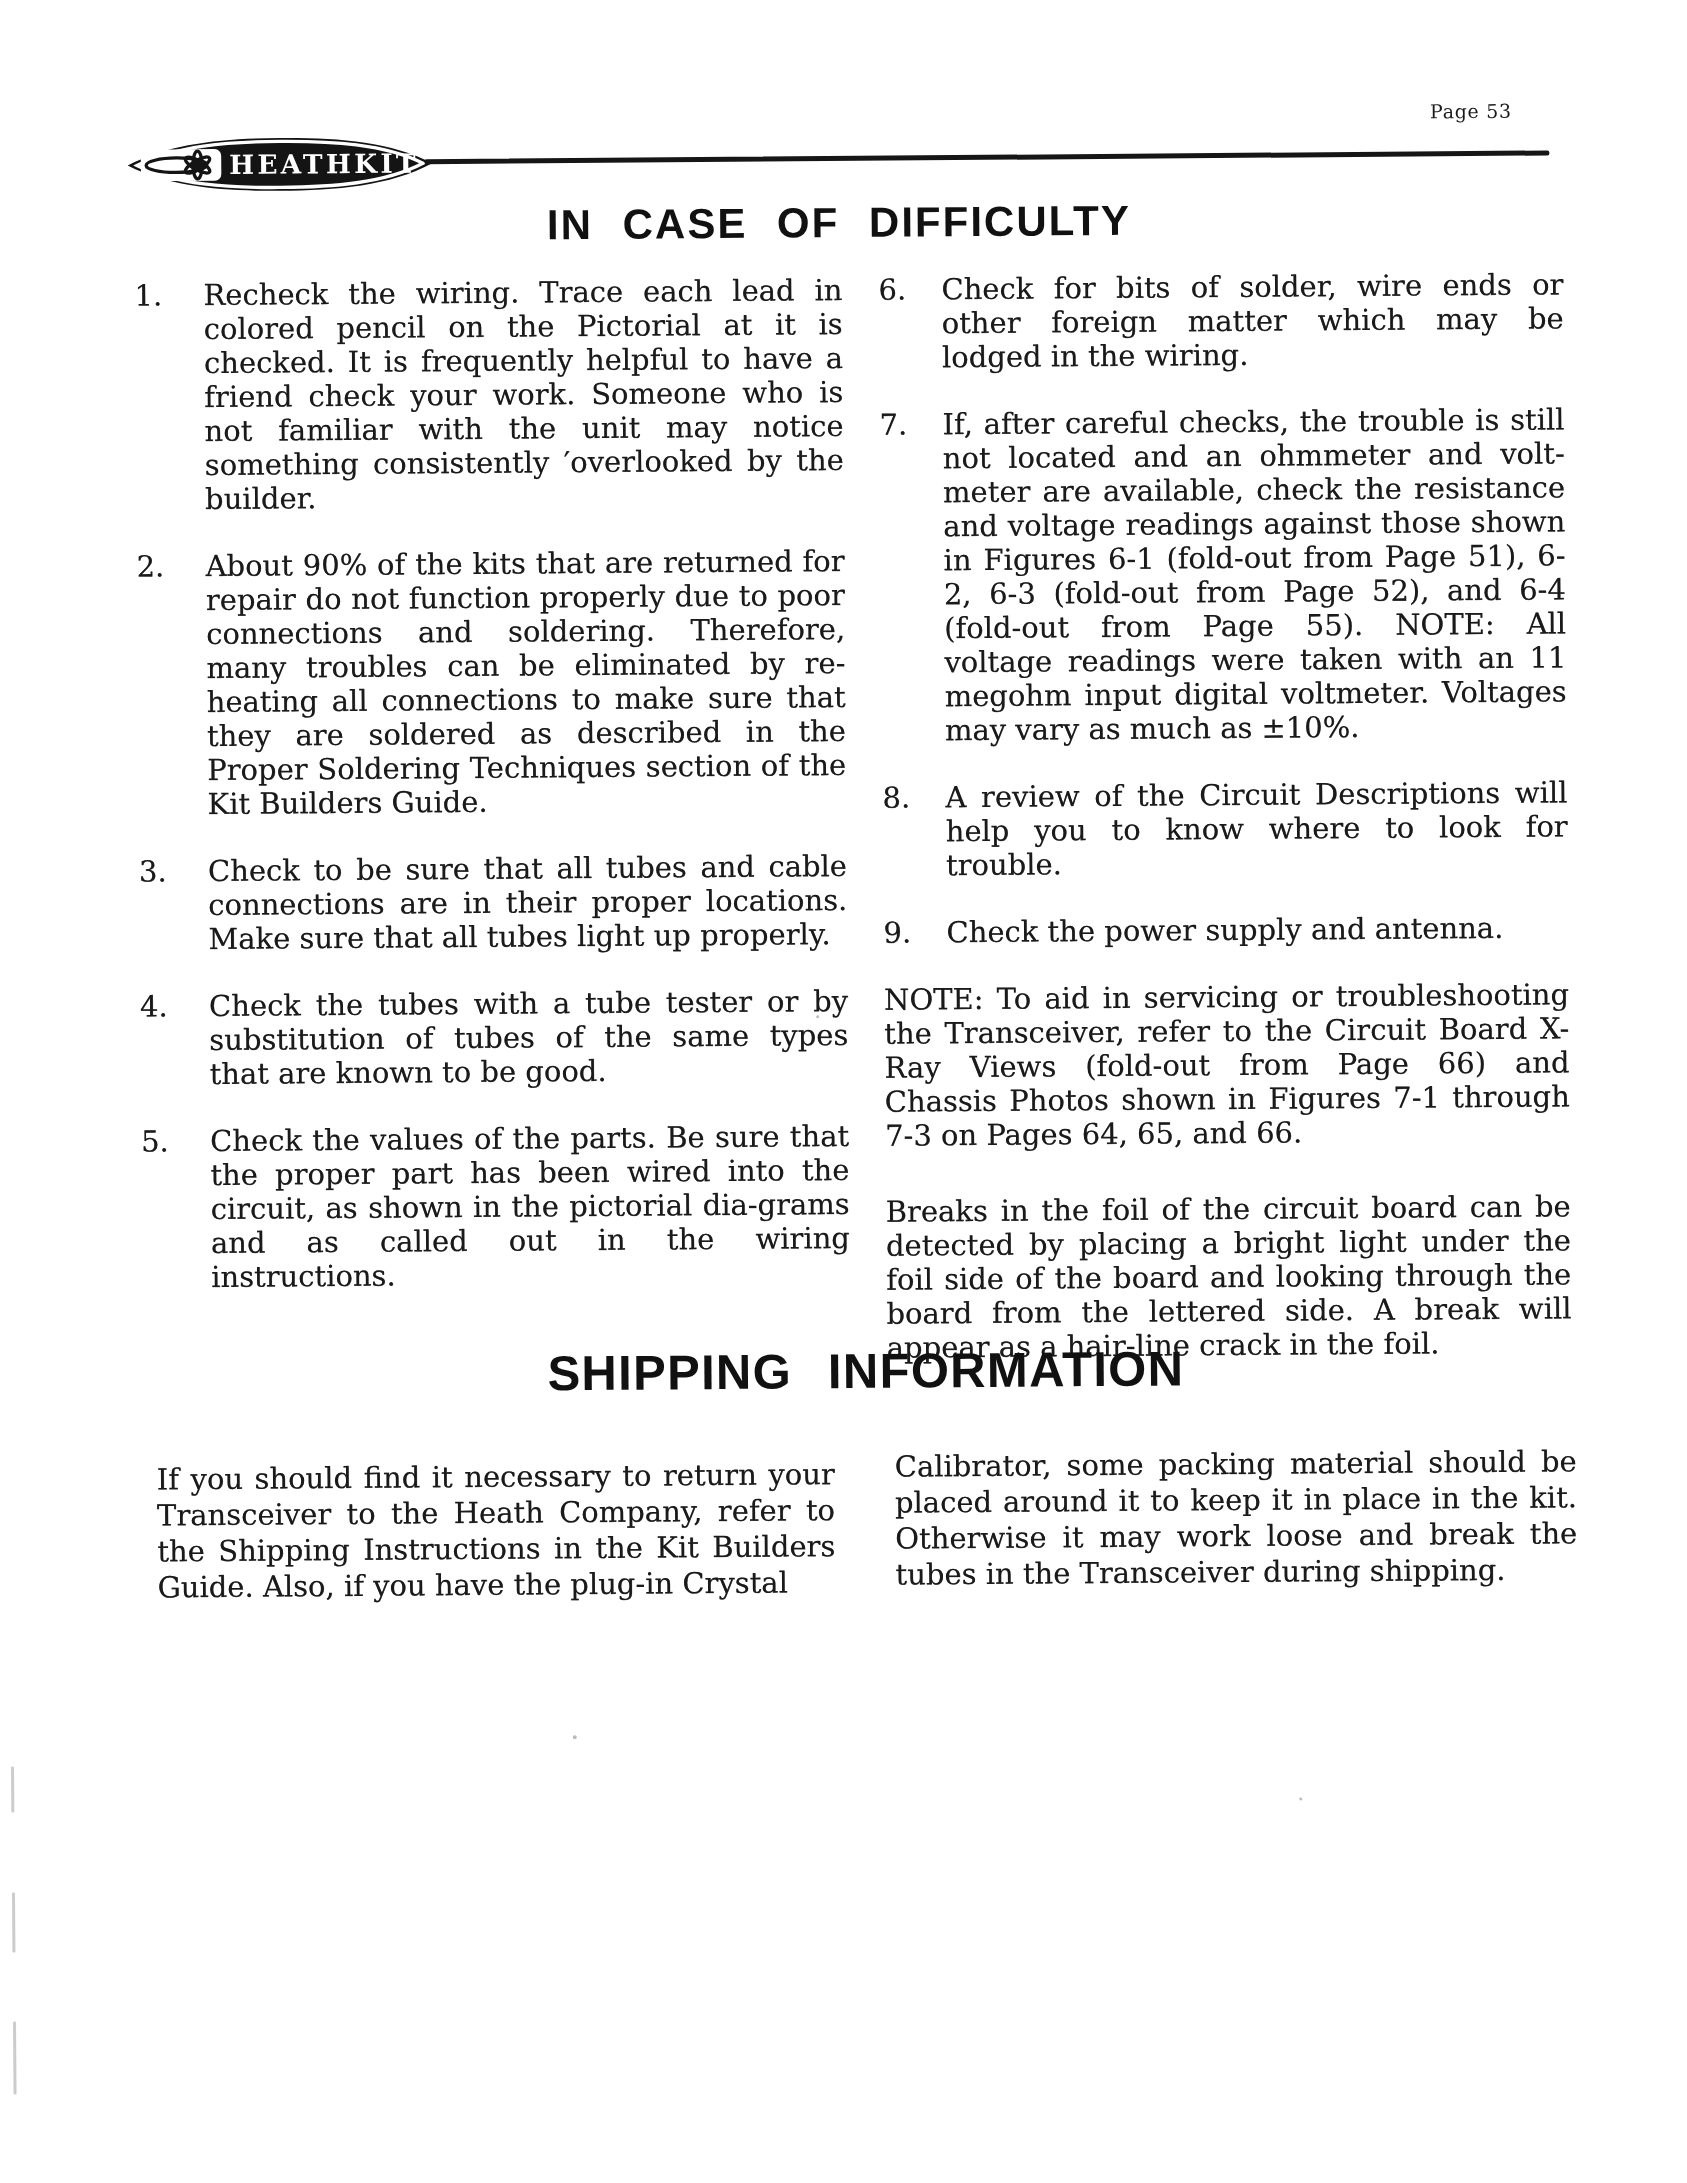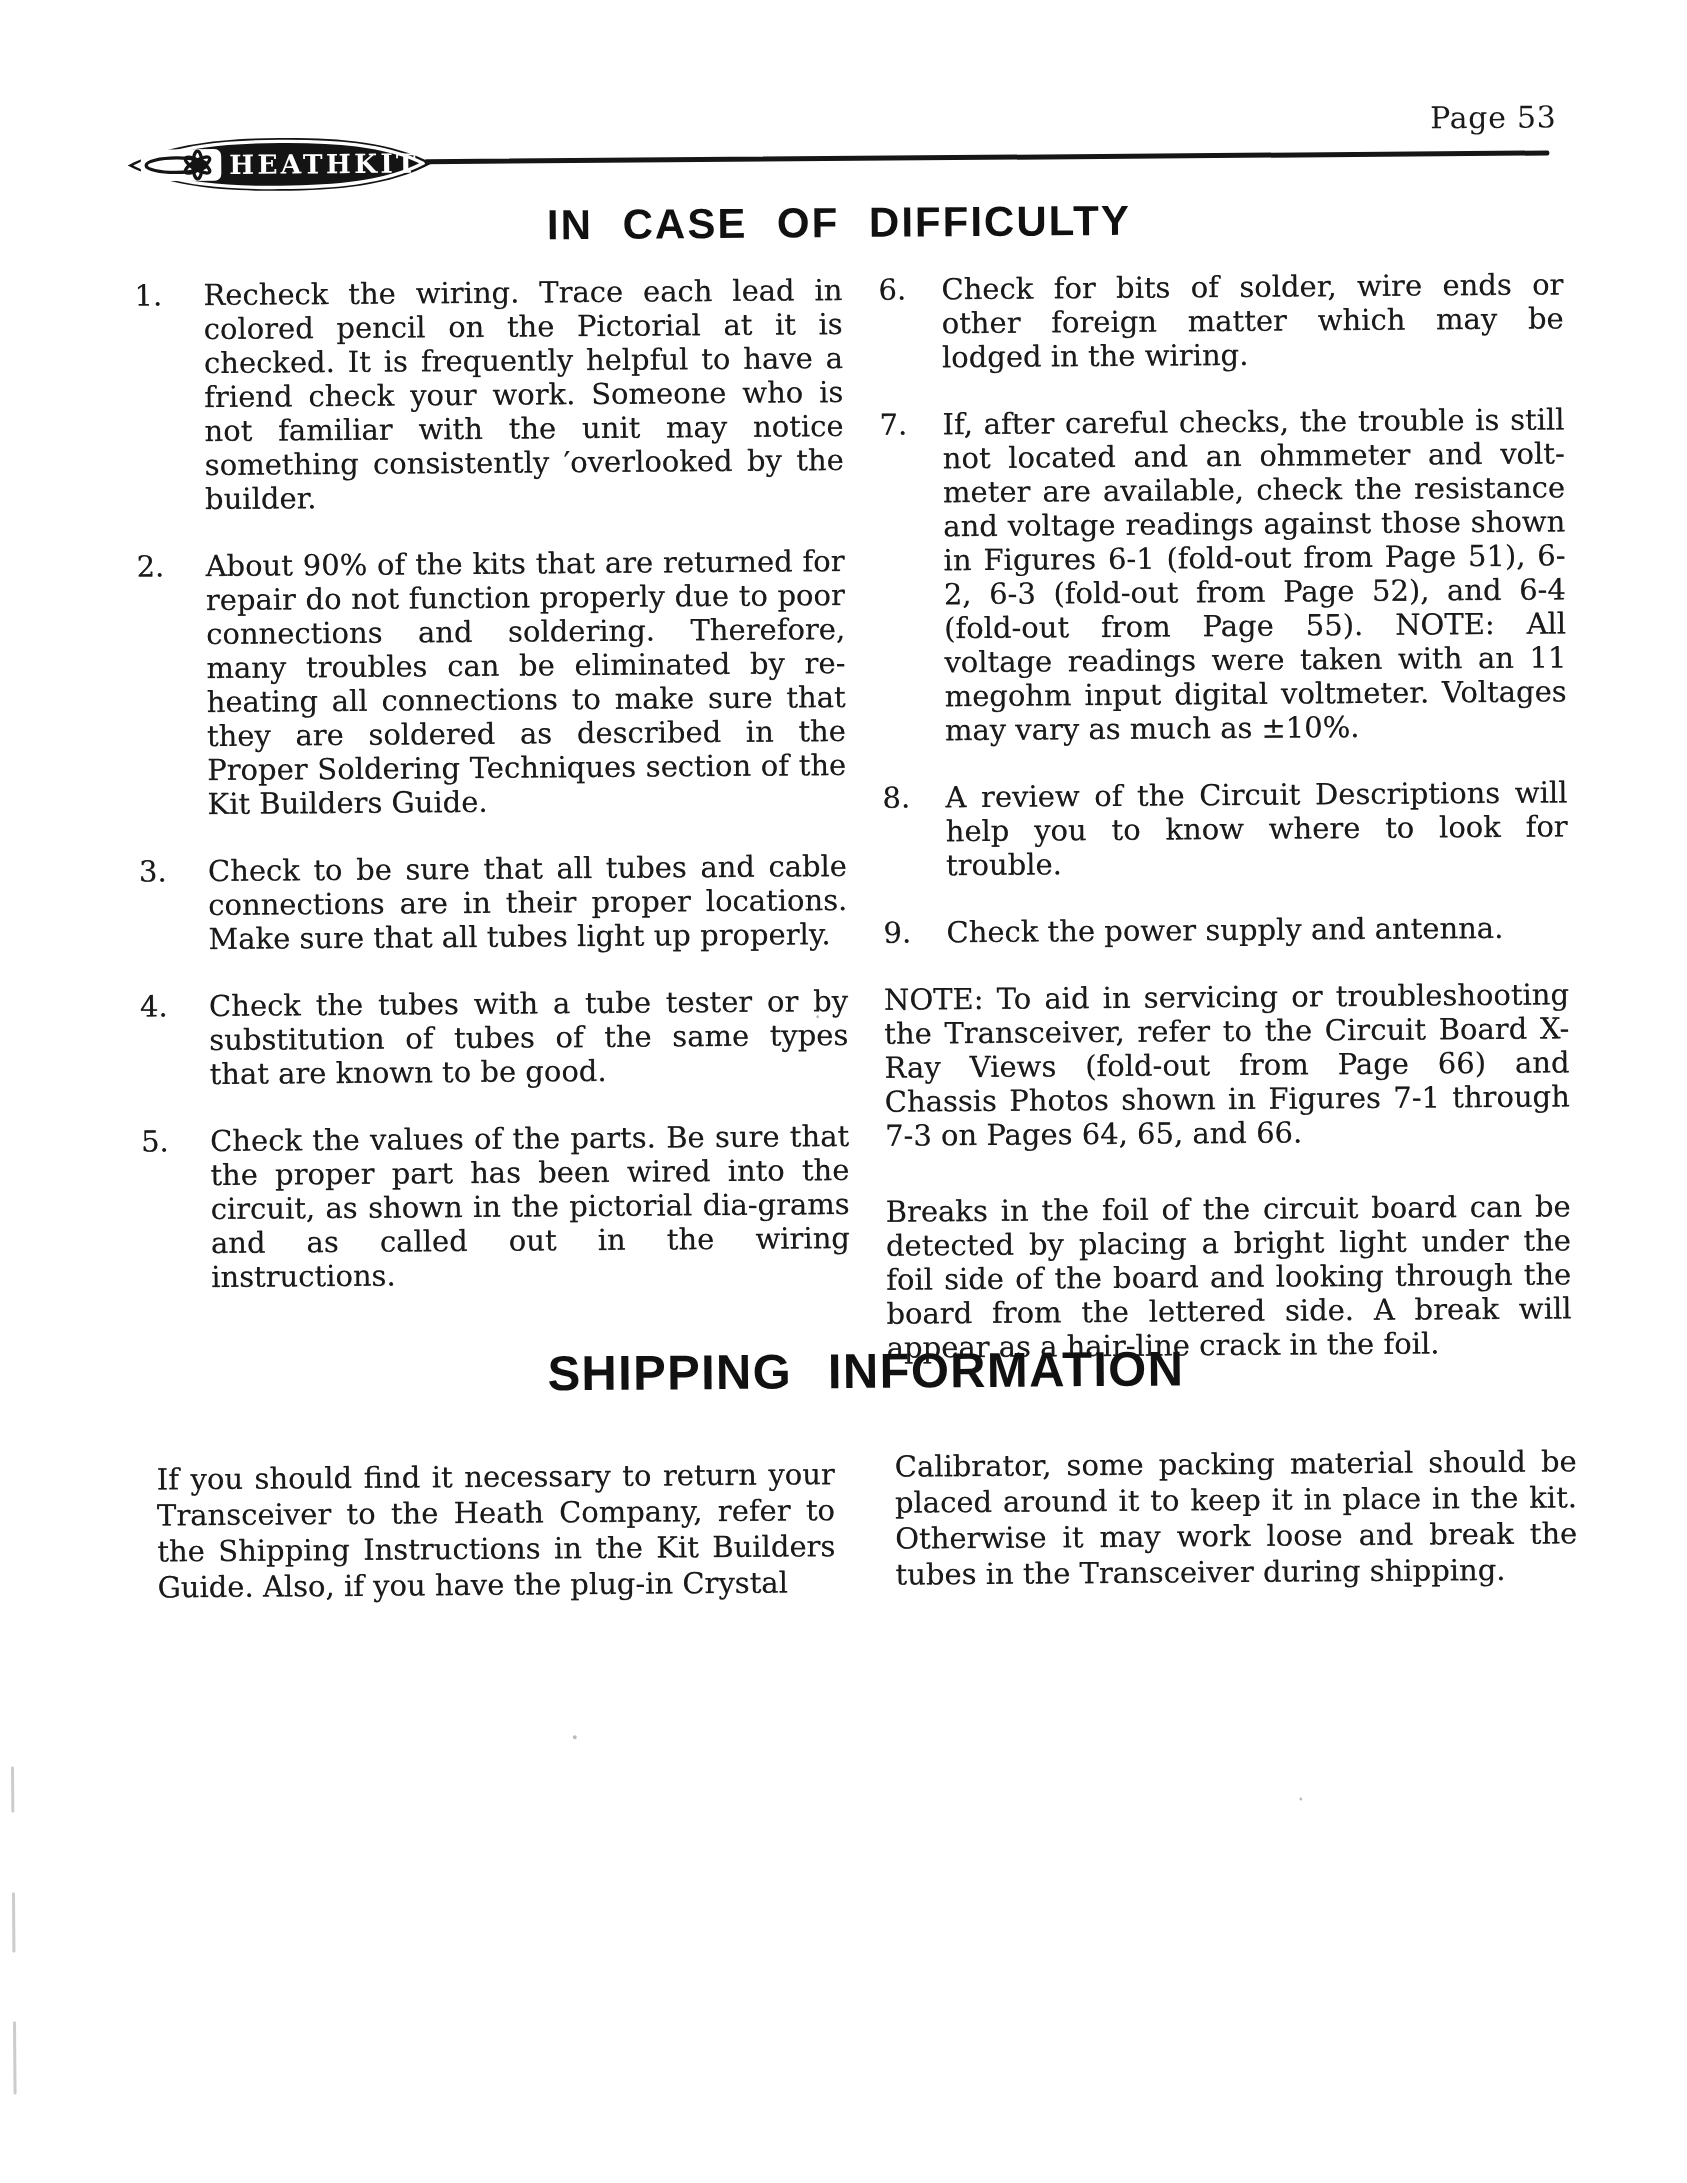--- a/index.html
+++ b/index.html
@@ -2,21 +2,21 @@
 <html style="font-size:10.6px"><head>
 <meta charset="utf-8">
 <style>
   html,body{margin:0;padding:0;background:#ffffff;}
   body{width:1688px;height:2183px;position:relative;overflow:hidden;
        font-family:"DejaVu Serif", serif;color:#1a1a1a;}
   .page{position:absolute;inset:0;transform:rotate(-0.45deg);transform-origin:50% 40%;}
 
   
   .logo{position:absolute;left:130px;top:131px;width:311px;height:58px;}
-  .page-num{position:absolute;left:1436px;top:105px;font-size:30px;letter-spacing:0.7px;}
+  .page-num{position:absolute;left:1436px;top:105px;font-size:19px;letter-spacing:0.7px;}
   .rule{position:absolute;left:430px;top:156px;width:1125px;height:4.6px;background:#161616;border-radius:2px;}
 
   
   .title{position:absolute;left:0;top:199px;width:100%;text-align:center;margin:0;
          font-family:"Liberation Sans", sans-serif;font-weight:bold;font-size:42px;
          letter-spacing:2px;word-spacing:16px;color:#111;}
   .ship-title{position:absolute;left:0;top:1343px;width:100%;text-align:center;margin:0;text-indent:36px;
          font-family:"Liberation Sans", sans-serif;font-weight:bold;font-size:49px;
          letter-spacing:1.3px;word-spacing:21px;color:#111;}
 

